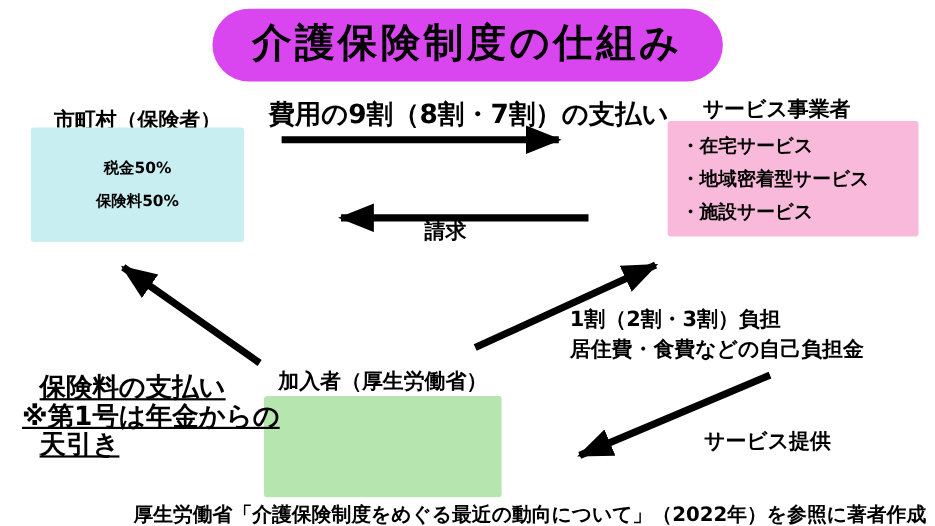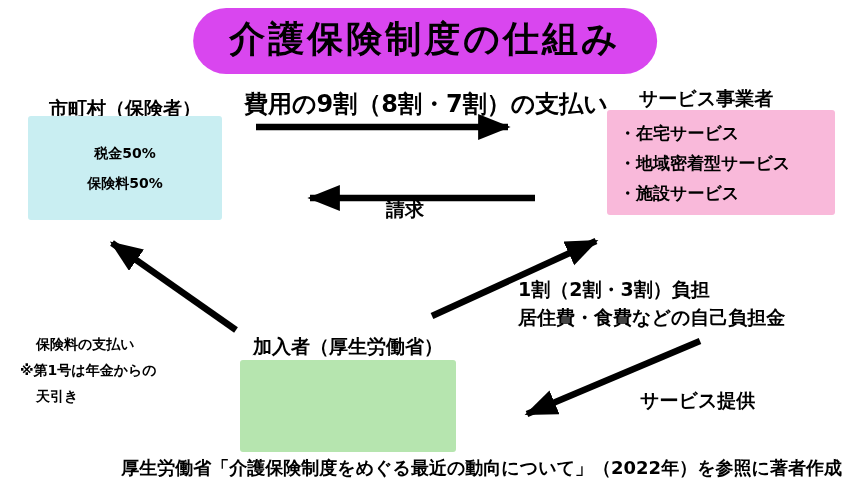--- a/index.html
+++ b/index.html
@@ -49,22 +49,23 @@
     font-size: 14px;
     line-height: 30px;
   }
   .box.centered { text-align: center; }
   .box.listy { font-size: 17px; padding-left: 12px; text-align: left; }
   .flow-label {
     font-size: 19px;
     white-space: nowrap;
   }
   .side-note {
-    font-size: 14px;
+    font-size: 24px;
     white-space: nowrap;
+    text-decoration: underline;
   }
   .source {
     font-size: 18px;
     white-space: nowrap;
   }
 </style>
 </head>
 <body>
 
 <div class="stage">

